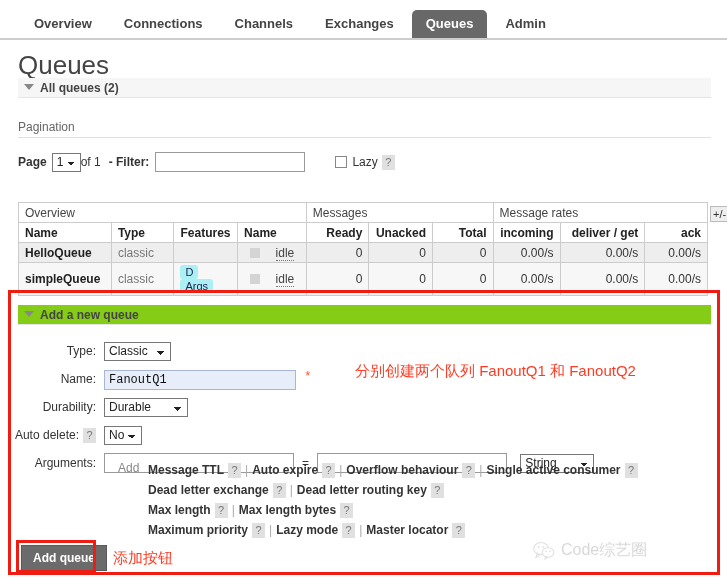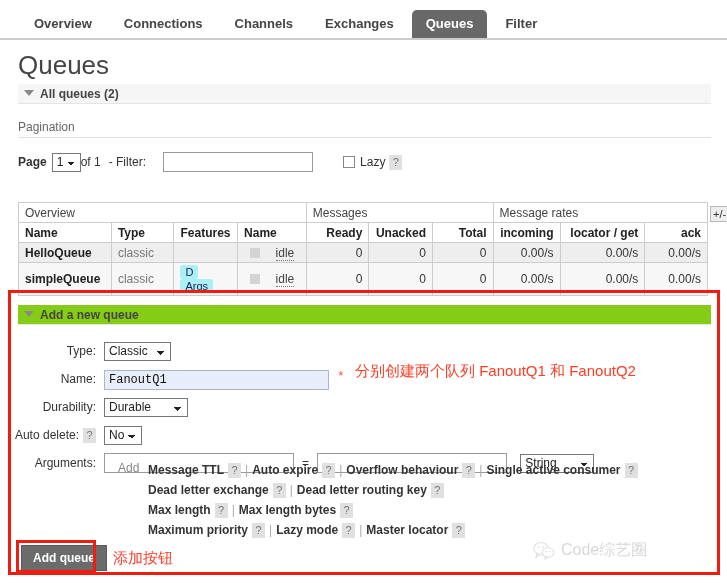--- a/index.html
+++ b/index.html
@@ -31,21 +31,21 @@
   }
 
   
   .page-title {
     position: absolute; left: 18px; top: 50px;
     font-size: 26px; font-weight: normal; color: #444444;
     letter-spacing: 0px; line-height: 30px;
   }
 
   .section-head {
-    position: absolute; left: 18px; top: 84px; width: 693px; height: 20px;
+    position: absolute; left: 18px; top: 78px; width: 693px; height: 20px;
     background: #f6f6f6; border-bottom: 1px solid #e5e5e5;
     font-size: 12px; font-weight: bold; color: #444444;
     line-height: 20px; padding-left: 6px;
   }
   .tri {
     display: inline-block; width: 0; height: 0;
     border-left: 5px solid transparent; border-right: 5px solid transparent;
     border-top: 6px solid #888888;
     margin-right: 6px; vertical-align: 2px;
   }
@@ -67,21 +67,21 @@
     padding: 1px 16px 1px 4px; height: 19px; line-height: 15px;
     appearance: none; -webkit-appearance: none; position: relative;
     background-image: linear-gradient(45deg, transparent 50%, #222 50%),
                       linear-gradient(135deg, #222 50%, transparent 50%);
     background-position: calc(100% - 9px) 8px, calc(100% - 5px) 8px;
     background-size: 4px 4px, 4px 4px;
     background-repeat: no-repeat;
     cursor: pointer;
   }
   .pag-of { margin: 0 8px 0 0; font-weight: normal; }
-  .pag-filter-lbl { font-weight: normal; margin-right: 17px; text-align: right; }
+  .pag-filter-lbl { font-weight: bold; margin-right: 6px; text-align: right; }
   .txtinput {
     border: 1px solid #999999; background: #ffffff; height: 20px;
     font-family: "Liberation Sans", sans-serif; font-size: 12px;
     padding: 1px 4px; color: #222;
   }
   .chk {
     width: 12px; height: 12px; border: 1px solid #888; background: #fff;
     display: inline-block; margin: 0 5px 0 0; vertical-align: -2px; cursor: pointer;
   }
   .help {
@@ -134,21 +134,21 @@
   .form-head {
     position: absolute; left: 18px; top: 305px; width: 693px; height: 20px;
     background: #84cc16; border-bottom: 1px solid #e5e5e5;
     font-size: 12px; font-weight: bold; color: #444444;
     line-height: 20px; padding-left: 6px;
   }
   .formtbl { position: absolute; left: 8px; top: 336px; font-size: 12px; }
   .formtbl td { padding: 2px 0; vertical-align: middle; height: 26px; }
   .flabel { text-align: right; width: 92px; padding-right: 6px !important; color: #333; }
   .name-input {
-    width: 225px; height: 20px; border: 1px solid #a8b4d8; background: #e8edfa;
+    width: 192px; height: 20px; border: 1px solid #a8b4d8; background: #e8edfa;
     font-family: "Liberation Mono", monospace; font-size: 12px; color: #111;
     padding: 1px 4px;
   }
   .star { color: #ff5a3c; margin-left: 6px; font-size: 13px; vertical-align: 3px; }
   .arg-input { width: 190px; height: 20px; }
   .eq { padding: 0 8px !important; color: #333; }
   .add-link { position: absolute; left: 118px; top: 461px; color: #888888; font-size: 12px; }
   .presets { position: absolute; left: 148px; top: 460px; width: 560px; line-height: 20px; }
   .preset { font-weight: bold; color: #333333; cursor: pointer; }
   .sep { color: #aaaaaa; margin: 0 4px; }
@@ -179,21 +179,21 @@
 
 <div id="page">
 
   <div class="navbar">
     <div class="nav-tabs">
       <div class="nav-tab">Overview</div>
       <div class="nav-tab">Connections</div>
       <div class="nav-tab">Channels</div>
       <div class="nav-tab">Exchanges</div>
       <div class="nav-tab active">Queues</div>
-      <div class="nav-tab">Filter</div>
+      <div class="nav-tab">Admin</div>
     </div>
   </div>
 
   <div class="page-title">Queues</div>
 
   <div class="section-head">
     <span class="tri"></span><span>All queues (2)</span>
   </div>
 
   <div class="pagination-label">Pagination</div>
@@ -221,21 +221,21 @@
       </tr>
       <tr class="cols">
         <th style="width:92px;">Name</th>
         <th style="width:62px;">Type</th>
         <th style="width:60px;">Features</th>
         <th style="width:68px;">Name</th>
         <th class="num" style="width:62px;">Ready</th>
         <th class="num" style="width:62px;">Unacked</th>
         <th class="num" style="width:60px;">Total</th>
         <th class="num" style="width:62px;">incoming</th>
-        <th class="num" style="width:84px;">locator / get</th>
+        <th class="num" style="width:84px;">deliver / get</th>
         <th class="num" style="width:62px;">ack</th>
       </tr>
     </thead>
     <tbody>
       <tr>
         <td class="name">HelloQueue</td>
         <td class="type">classic</td>
         <td></td>
         <td class="statecell">
           <span class="state-sq"></span><span class="state-txt">idle</span>

